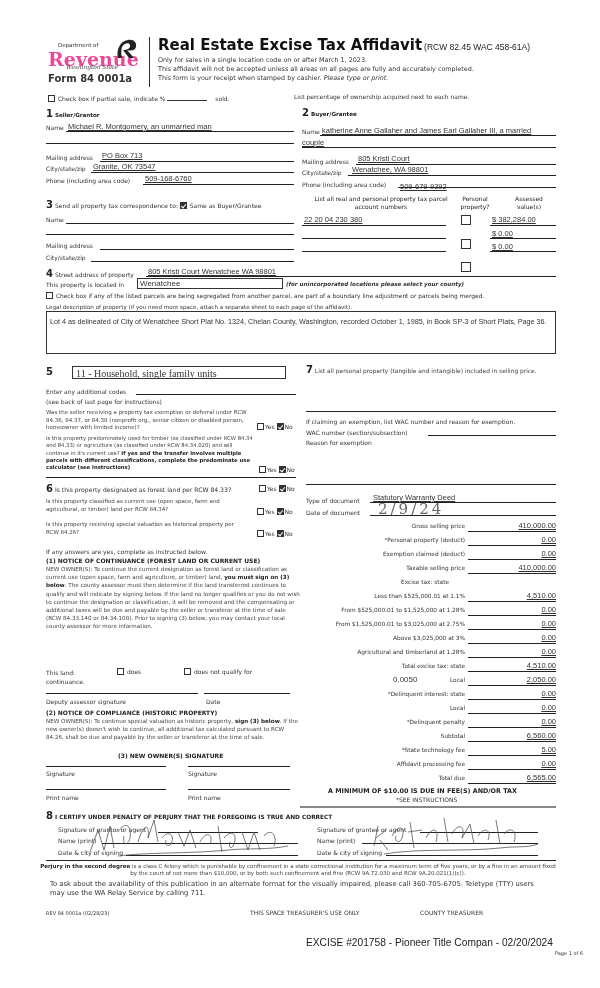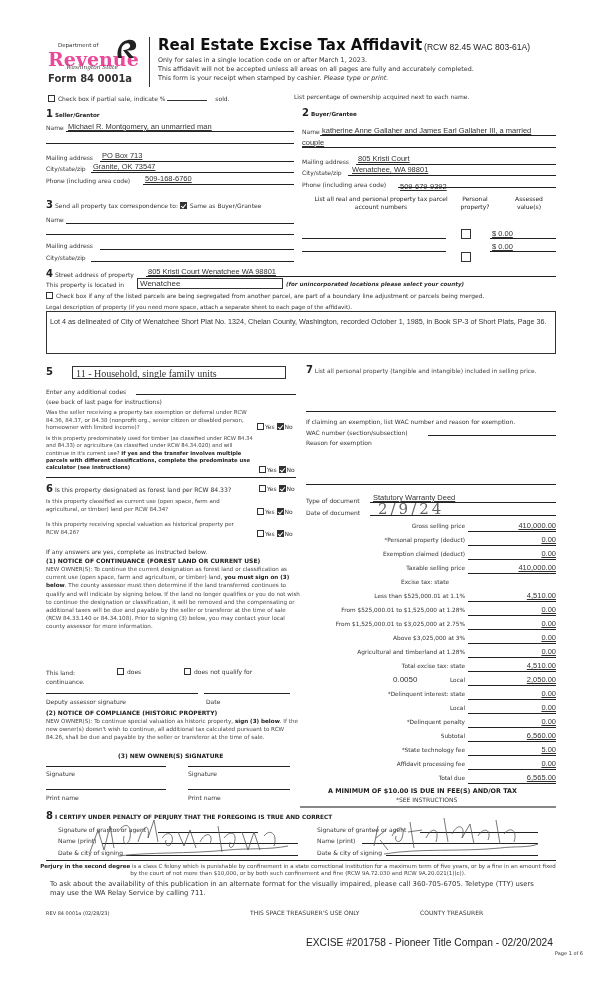--- a/index.html
+++ b/index.html
@@ -30,21 +30,21 @@
     <div class="abs" style="left:4px;top:10px;font-family:'DejaVu Serif',serif;font-weight:bold;font-size:19px;color:#ec4899">Revenue</div>
     <svg class="abs" style="left:70px;top:0px" width="24" height="24" viewBox="0 0 24 24">
       <path d="M4 20 C2 12 6 3 14 2 C20 1 23 5 22 9 C21 13 16 13 13 12 L20 20 L15 20 L9 12 C13 12 17 10 16 7 C15 4 10 5 8 9 C7 12 7 16 8 20 Z" fill="#222"></path>
     </svg>
     <div class="abs" style="left:22px;top:26px;font-family:'DejaVu Serif',serif;font-style:italic;font-size:5.8px;color:#444;white-space:nowrap">Washington State</div>
     <div class="abs" style="left:4px;top:35px;font-family:'DejaVu Sans',sans-serif;font-weight:bold;font-size:10px;color:#333;white-space:nowrap">Form 84 0001a</div>
   </div>
   <div class="abs" style="left:149px;top:37px;width:1px;height:50px;background:#333"></div>
   <div class="abs" style="left:158px;top:36px;white-space:nowrap">
     <span style="font-family:'DejaVu Sans',sans-serif;font-weight:bold;font-size:15px;color:#111">Real Estate Excise Tax Affidavit</span>
-    <span style="font-family:'Liberation Sans',sans-serif;font-size:8.5px;color:#222">(RCW 82.45 WAC 803-61A)</span>
+    <span style="font-family:'Liberation Sans',sans-serif;font-size:8.5px;color:#222">(RCW 82.45 WAC 458-61A)</span>
   </div>
   <div class="abs lbl" style="left:158px;top:56px;font-size:6.4px">Only for sales in a single location code on or after March 1, 2023.</div>
   <div class="abs lbl" style="left:158px;top:65px;font-size:6.4px">This affidavit will not be accepted unless all areas on all pages are fully and accurately completed.</div>
   <div class="abs lbl" style="left:158px;top:74px;font-size:6.4px">
     <span>This form is your receipt when stamped by cashier.</span>
     <i>Please type or print.</i>
   </div>
   <div class="abs lbl" style="left:48px;top:95px">
     <span class="cb"></span>
     <span>Check box if partial sale, indicate %</span>
@@ -109,20 +109,27 @@
   <div class="abs lbl" style="left:302px;top:181px">Phone (including area code)</div>
   <div class="abs fill" style="left:400px;top:182px">509-679-9392</div>
   <div class="line" style="left:398px;top:187px;width:158px"></div>
 
   <div>
     <div class="abs hdr" style="left:306px;top:195px;width:150px;white-space:normal;text-align:center;font-weight:normal;font-size:6px;line-height:8px">List all real and personal property tax parcel account numbers</div>
     <div class="abs hdr" style="left:455px;top:195px;width:40px;white-space:normal;text-align:center;font-weight:normal;font-size:6px;line-height:8px">Personal property?</div>
     <div class="abs hdr" style="left:505px;top:195px;width:48px;white-space:normal;text-align:center;font-weight:normal;font-size:6px;line-height:8px">Assessed value(s)</div>
 
     <div>
+      <div class="abs fill" style="left:304px;top:215px">22 20 04 230 380</div>
+      <div class="line" style="left:302px;top:225px;width:144px"></div>
+      <span class="cb abs" style="left:461px;top:215px;width:10px;height:10px"></span>
+      <div class="abs fill" style="left:492px;top:215px">$ 382,284.00</div>
+      <div class="line" style="left:490px;top:225px;width:66px"></div>
+    </div>
+    <div>
       <div class="line" style="left:302px;top:238px;width:144px"></div>
       <span class="cb abs" style="left:461px;top:229px;width:10px;height:10px"></span>
       <div class="abs fill" style="left:492px;top:229px">$ 0.00</div>
       <div class="line" style="left:490px;top:238px;width:66px"></div>
     </div>
     <div>
       <div class="line" style="left:302px;top:251px;width:144px"></div>
       <span class="cb abs" style="left:461px;top:242px;width:10px;height:10px"></span>
       <div class="abs fill" style="left:492px;top:242px">$ 0.00</div>
       <div class="line" style="left:490px;top:251px;width:66px"></div>

